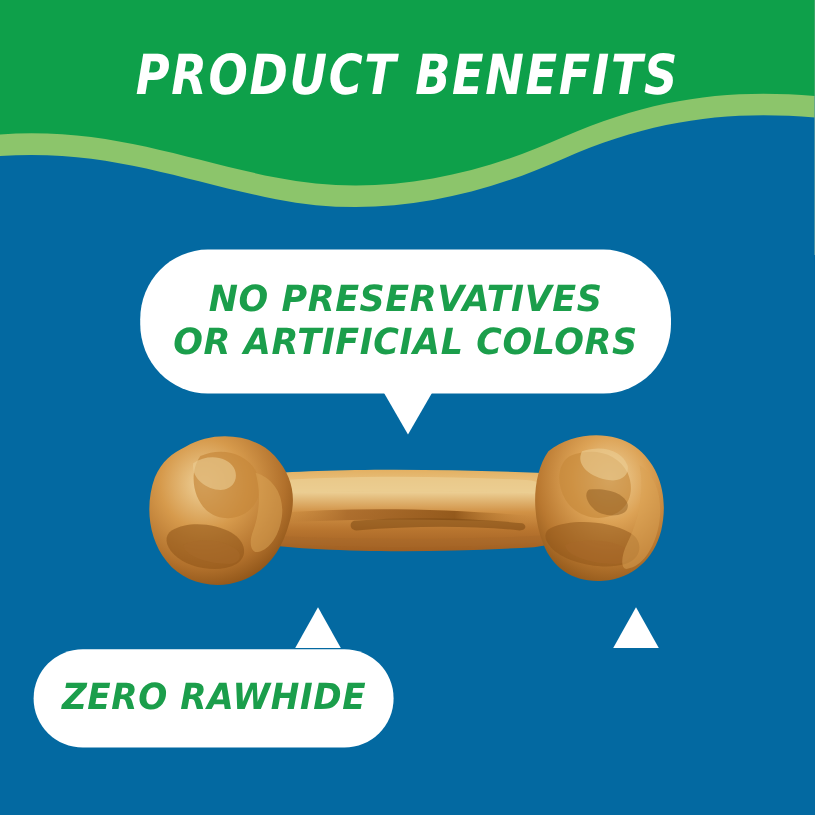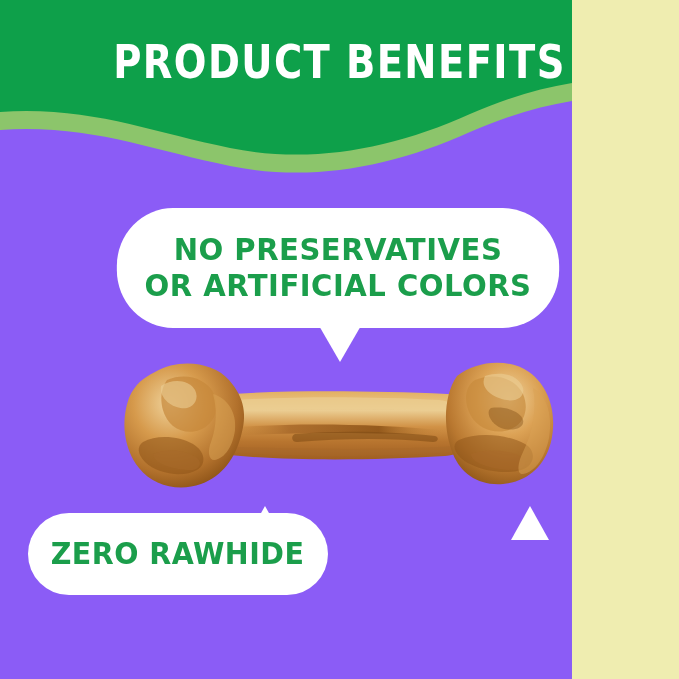--- a/index.html
+++ b/index.html
@@ -8,24 +8,25 @@
   }
   body {
     width: 679px;
     height: 679px;
     font-family: "Liberation Sans", sans-serif;
     background: #EFEDB0;
     overflow: hidden;
   }
   #canvas {
     position: relative;
-    width: 572px;
+    width: 679px;
     height: 679px;
-    background: #8b5cf6;
+    background: #0369a1;
     overflow: hidden;
+    font-style: italic;
   }
 
   
   #header-wave {
     position: absolute;
     left: 0;
     top: 0;
     width: 679px;
     height: 200px;
   }
@@ -77,21 +78,21 @@
     height: 120px;
     border-radius: 58px;
     font-size: 30px;
     line-height: 36px;
     transform: scaleX(0.97);
   }
   #bubble-top .bubble-text { transform: scaleX(1.0); }
 
   #bubble-zero-rawhide {
     left: 28px;
-    top: 513px;
+    top: 541px;
     width: 300px;
     height: 82px;
     border-radius: 41px;
     font-size: 30px;
     line-height: 34px;
   }
 
   #bubble-long-lasting {
     left: 350px;
     top: 535px;

